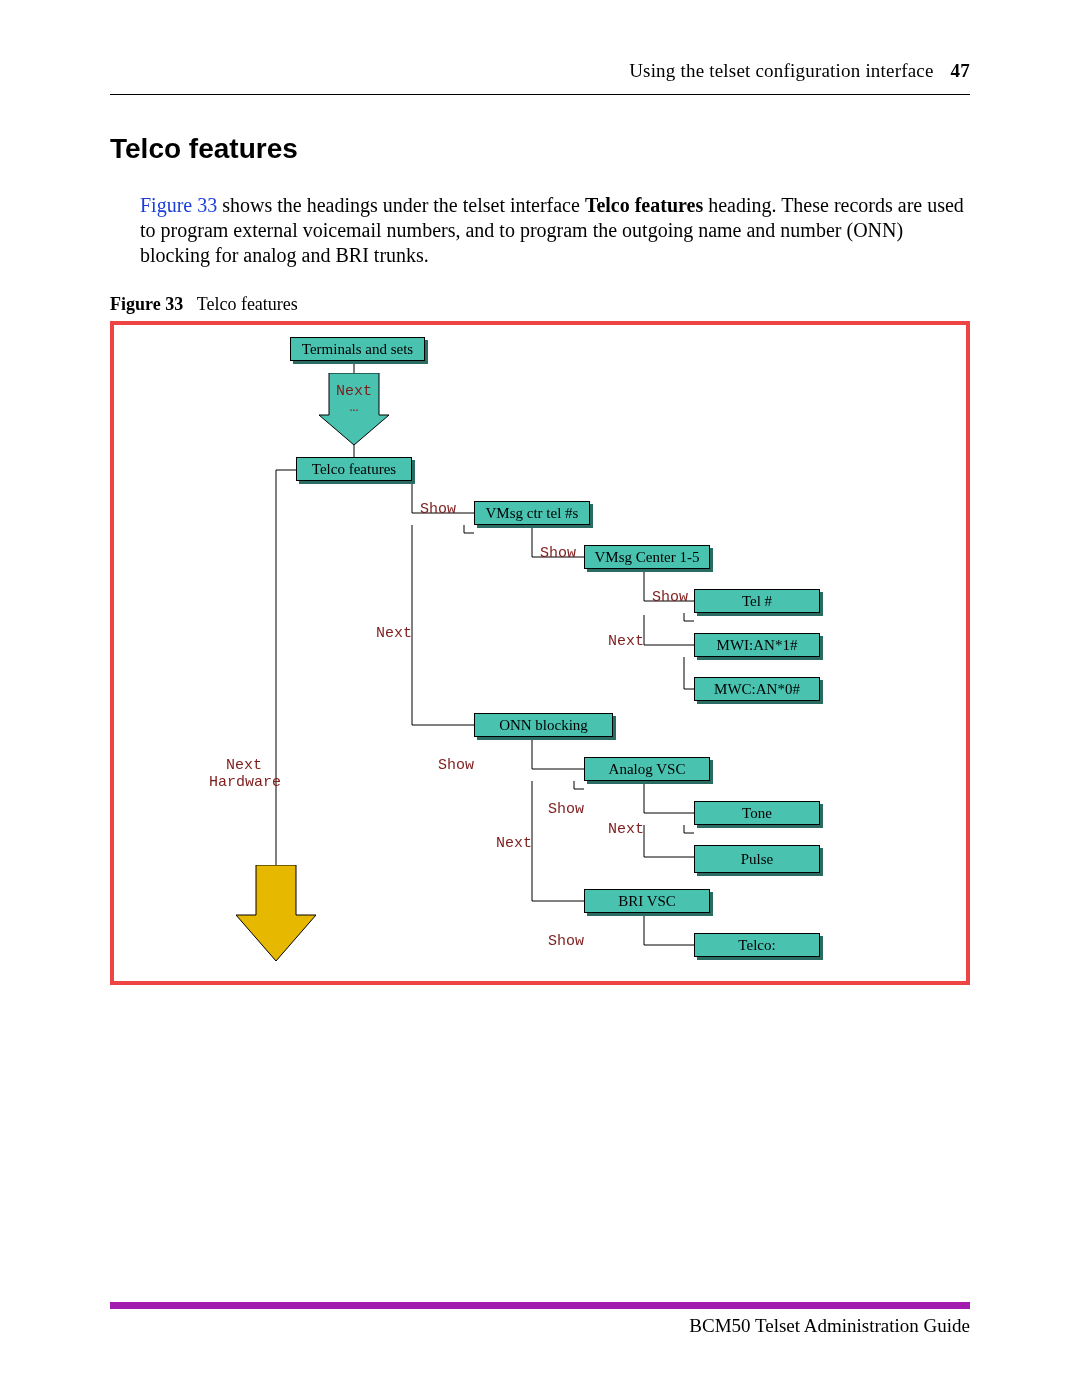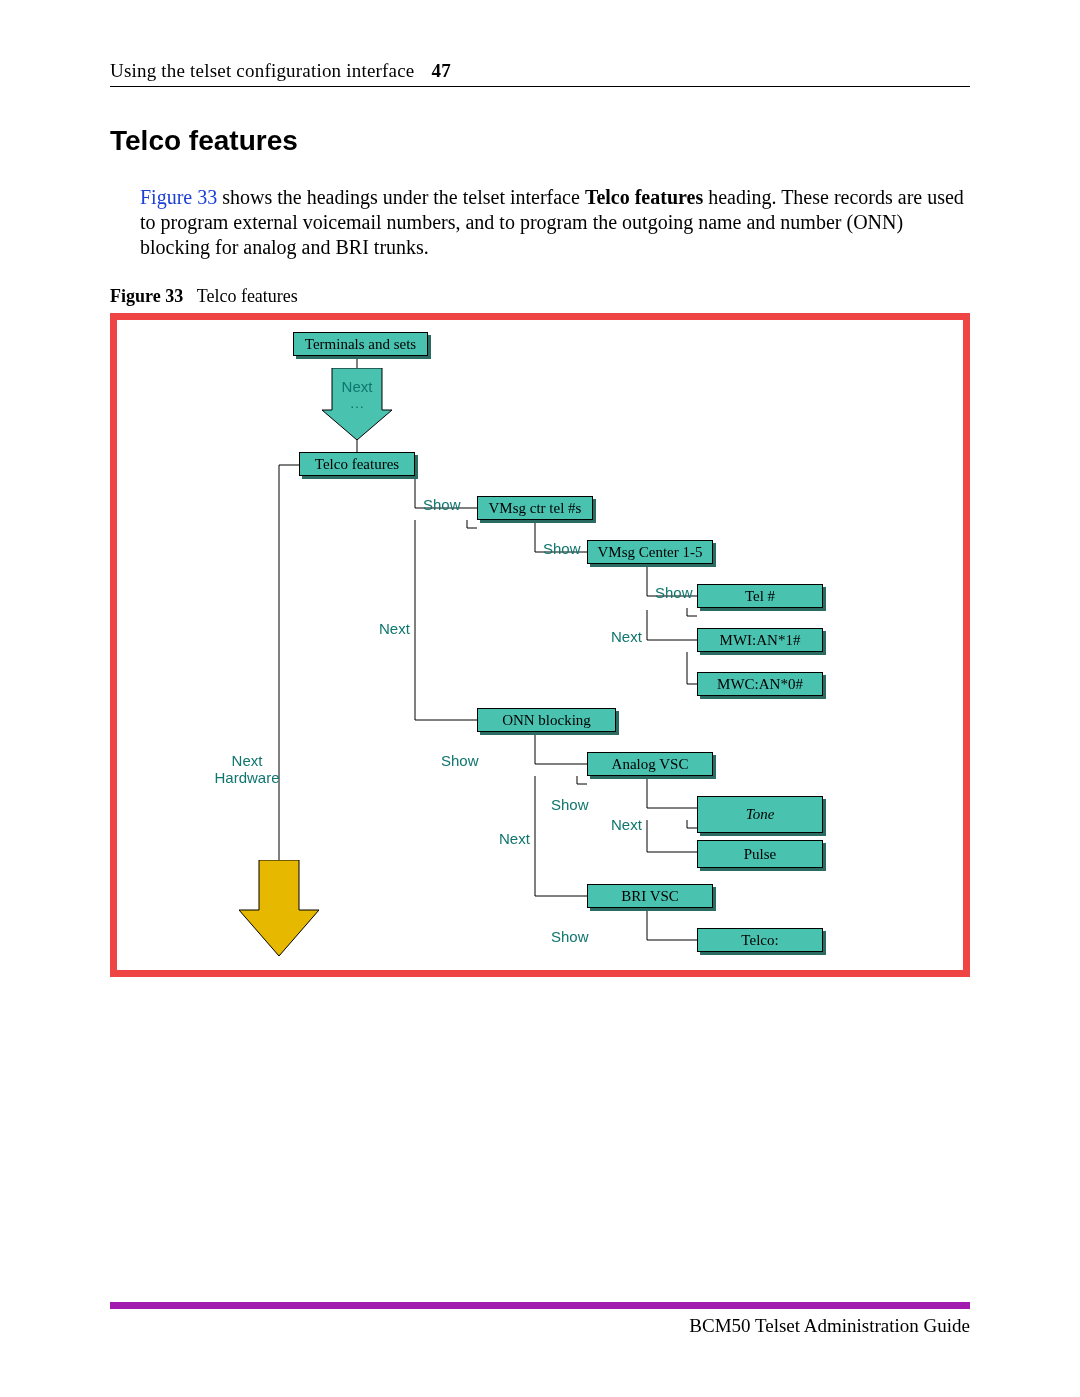--- a/index.html
+++ b/index.html
@@ -12,21 +12,22 @@
     position: relative;
   }
   .page {
     position: absolute;
     left: 110px;
     top: 60px;
     width: 860px;
   }
   .header-line {
     border-bottom: 1px solid #000;
-    padding-bottom: 4px;
+    padding-bottom: 12px;
+    text-align: right;
     font-size: 19px;
     letter-spacing: 0.2px;
   }
   .header-line .pgnum { margin-left: 12px; font-weight: bold; }
   h1.section-title {
     font-family: Arial, Helvetica, sans-serif;
     font-weight: bold;
     font-size: 28px;
     margin-top: 38px;
   }
@@ -38,21 +39,21 @@
   }
   .bodytext .figref { color: #1a3fd6; }
   .bodytext .bold { font-weight: bold; }
   .fig-caption {
     font-family: Liberation Serif, serif;
     font-size: 18px;
     margin-top: 26px;
   }
   .fig-caption .figlabel { font-weight: bold; }
   .figure-box {
-    border: 7px solid #ef4444;
+    border: 4px solid #ef4444;
     margin-top: 6px;
     width: 860px;
     height: 664px;
     position: relative;
     overflow: hidden;
   }
   .footer {
     position: absolute;
     bottom: 60px;
     left: 110px;
@@ -71,23 +72,23 @@
     font-family: "Times New Roman", Times, serif;
     font-size: 15px;
     text-align: center;
     display: flex;
     align-items: center;
     justify-content: center;
     padding: 2px 6px;
   }
   .lbl {
     position: absolute;
-    font-family: Liberation Sans, sans-serif;
+    font-family: Liberation Mono, monospace;
     font-size: 15px;
-    color: #0f766e;
+    color: #7f1d1d;
     background: transparent;
   }
   .lbl.center { text-align: center; }
   svg.lines { position:absolute; left:0; top:0; }
 </style>
 </head>
 <body>
 
 <div class="page">
   <div class="header-line">
@@ -194,21 +195,21 @@
 
     <div class="fbox" style="left:360px; top:388px; width:139px; height:24px;">ONN blocking</div>
 
     <div class="lbl" style="left:324px; top:432px;">Show</div>
 
     <div class="fbox" style="left:470px; top:432px; width:126px; height:24px;">Analog VSC</div>
 
     <div class="lbl" style="left:434px; top:476px;">Show</div>
     <div class="lbl" style="left:494px; top:496px;">Next</div>
 
-    <div class="fbox" style="left:580px; top:476px; width:126px; height:37px;font-style:italic;">Tone</div>
+    <div class="fbox" style="left:580px; top:476px; width:126px; height:24px;">Tone</div>
 
     <div class="fbox" style="left:580px; top:520px; width:126px; height:28px;">Pulse</div>
 
     <div class="lbl" style="left:382px; top:510px;">Next</div>
 
     <div class="fbox" style="left:470px; top:564px; width:126px; height:24px;">BRI VSC</div>
 
     <div class="lbl" style="left:434px; top:608px;">Show</div>
 
     <div class="fbox" style="left:580px; top:608px; width:126px; height:24px;">Telco:</div>

